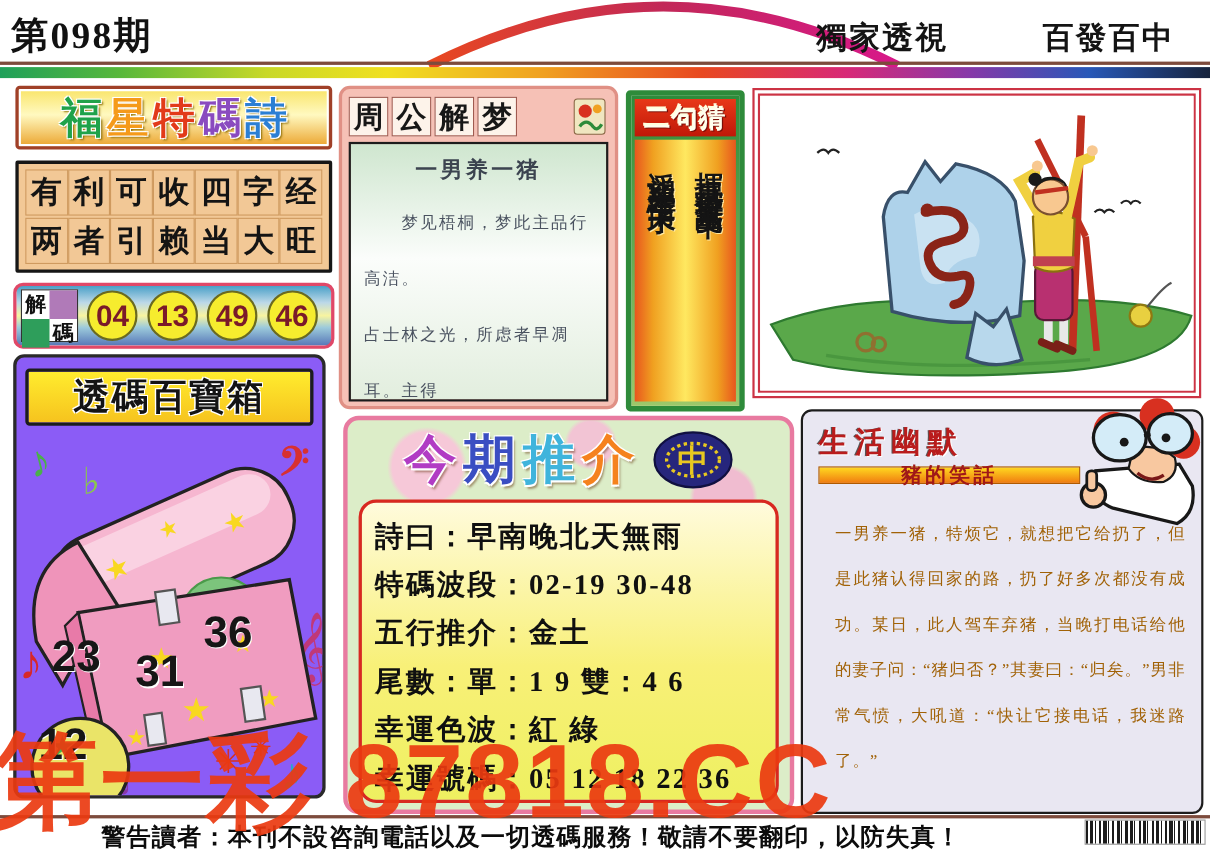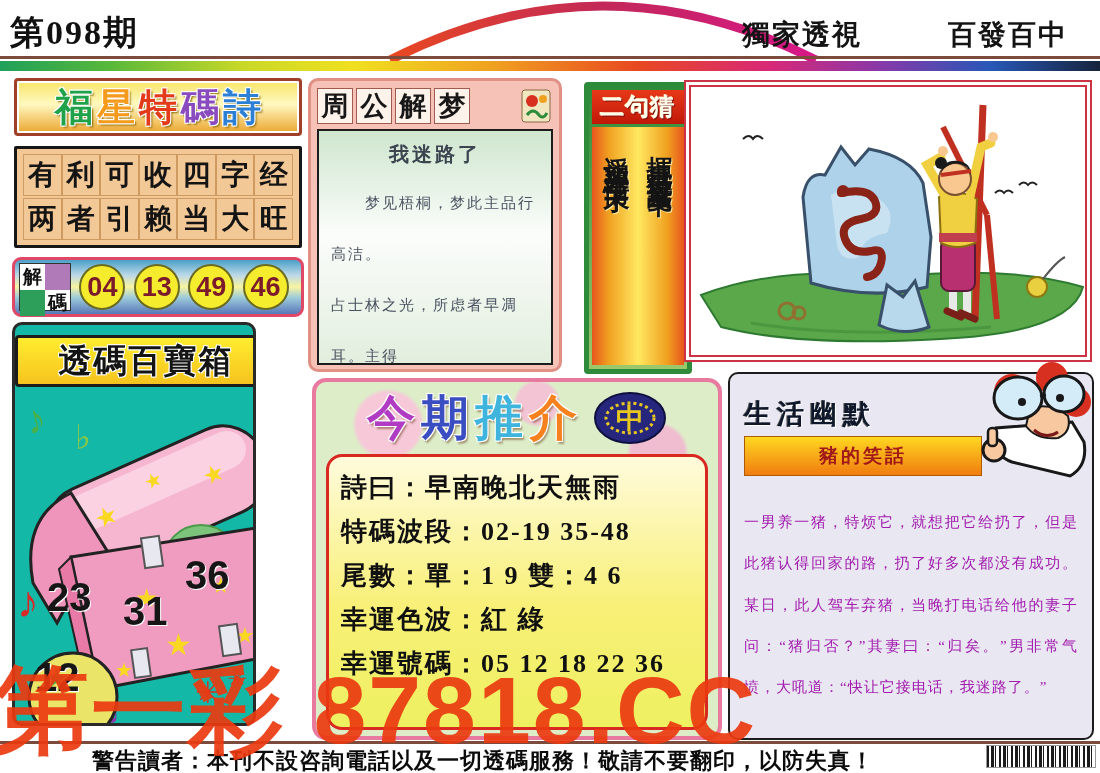--- a/index.html
+++ b/index.html
@@ -27,39 +27,39 @@
   .poem-row .cell { flex:1; border:1px solid #cf9a5f; height:42px; display:flex; align-items:center; justify-content:center; font:bold 28px "Liberation Serif","DejaVu Serif",serif; color:#141414; }
 
   .decode-box { position:absolute; left:12px; top:257px; width:292px; height:60px; border:3px solid #e04868; border-radius:9px;
     background:linear-gradient(180deg,#4aa0c8 0%,#bcd8e8 28%,#f8f4a0 50%,#9ccadb 70%,#5878b8 100%); display:flex; align-items:center; padding:4px; }
   .decode-grid { width:52px; height:48px; display:grid; grid-template-columns:1fr 1fr; grid-template-rows:1fr 1fr; border:1px solid #333; background:#fff; }
   .decode-grid .q { display:flex; align-items:center; justify-content:center; font:bold 19px "Liberation Serif","DejaVu Serif",serif; color:#111; }
   .q-purple { background:#b07ab8; } .q-green { background:#2e9e5b; }
   .decode-nums { flex:1; display:flex; justify-content:space-evenly; align-items:center; }
   .num-ball { width:46px; height:46px; border-radius:50%; background:#f6ec2e; border:2px solid #6a6a20; color:#7a1a2a; font:900 27px "Liberation Sans","DejaVu Sans",sans-serif; display:flex; align-items:center; justify-content:center; }
 
-  .treasure-box { position:absolute; left:12px; top:322px; width:244px; height:404px; background:#14b8a6; border:3px solid #2a2a2a; border-radius:10px; overflow:hidden; }
+  .treasure-box { position:absolute; left:12px; top:322px; width:284px; height:404px; background:#8b5cf6; border:3px solid #2a2a2a; border-radius:10px; overflow:hidden; }
   .treasure-title { margin:10px auto 0; width:262px; height:52px; background:linear-gradient(180deg,#ffec2e,#f6c31e); border:3px solid #1c1c1c; border-radius:4px;
     display:flex; align-items:center; justify-content:center; font:900 33px "Liberation Sans","DejaVu Sans",sans-serif; color:#141414; letter-spacing:2px;
     text-shadow:1px 1px 0 #fff,-1px -1px 0 #fff,1px -1px 0 #fff,-1px 1px 0 #fff; }
   .chest-svg { position:absolute; left:0; top:62px; }
   .ball-num { position:absolute; font:900 40px "Liberation Sans","DejaVu Sans",sans-serif; color:#161616; text-shadow:1px 1px 0 #fff; }
   .bn-0 { left:32px; top:250px; } .bn-1 { left:108px; top:264px; } .bn-2 { left:170px; top:228px; } .bn-3 { left:20px; top:330px; }
 
   
   .dream-panel { position:absolute; left:308px; top:78px; width:254px; height:294px; background:#f6c1b6; border:3px solid #e09085; border-radius:10px; padding:5px 6px; }
   .dream-head { display:flex; align-items:center; gap:3px; height:40px; }
   .dream-head .hch { width:36px; height:36px; background:#fdf3ea; border:1px solid #a05a50; display:flex; align-items:center; justify-content:center; font:900 27px "Liberation Serif","DejaVu Serif",serif; color:#171717; }
   .dream-stamp { margin-left:auto; margin-right:2px; }
   .dream-body { margin-top:3px; height:236px; border:2px solid #1c1c1c; background:linear-gradient(180deg,#cfe6cf 0%,#fbfdfb 45%,#e2eede 100%); padding:10px 12px 0; }
   .dream-title { text-align:center; font:bold 20px "Liberation Serif","DejaVu Serif",serif; color:#3c4450; letter-spacing:3px; }
   .dream-text { margin-top:10px; font:15px "Liberation Serif","DejaVu Serif",serif; color:#4a5260; line-height:3.4; white-space:pre-line; letter-spacing:2px; }
 
   
-  .couplet-panel { position:absolute; left:584px; top:82px; width:108px; height:292px; border:5px solid #2e8b3a; border-radius:4px;
+  .couplet-panel { position:absolute; left:569px; top:82px; width:108px; height:292px; border:5px solid #2e8b3a; border-radius:4px;
     background:linear-gradient(180deg,#2e8b3a,#9cc86a); padding:3px; }
   .couplet-head { height:34px; background:linear-gradient(180deg,#e83818,#c01808); display:flex; align-items:center; justify-content:center;
     font:900 24px "Liberation Sans","DejaVu Sans",sans-serif; color:#ffe; letter-spacing:1px; text-shadow:1px 1px 0 #7a0f08,-1px -1px 0 #ffd; }
   .couplet-body { height:238px; margin-top:3px; background:linear-gradient(90deg,#e8561e 0%,#f0a020 18%,#ffe860 50%,#f0a020 82%,#e8561e 100%);
     display:flex; justify-content:center; }
   .vline { writing-mode:vertical-rl; text-orientation:upright; font:bold 26px "Liberation Serif","DejaVu Serif",serif; color:#141414; letter-spacing:6px; margin:8px 4px 0; text-shadow:1px 1px 0 #ffe8a0; }
 
   
   .illus-panel { position:absolute; left:684px; top:80px; width:408px; height:282px; border:2px solid #cc3344; background:#fff; padding:3px; }
   .illus-inner { width:100%; height:100%; border:2px solid #cc3344; overflow:hidden; }
@@ -69,24 +69,24 @@
     background:radial-gradient(circle at 18% 12%,#f6c8d8 0 7%,transparent 8%),radial-gradient(circle at 85% 20%,#f0bcd0 0 6%,transparent 7%),radial-gradient(circle at 55% 6%,#f2c4d4 0 5%,transparent 6%),#dcedc8; }
   .rec-title-row { display:flex; align-items:center; justify-content:center; gap:6px; height:68px; margin-top:2px; }
   .rec-title-row .rch { font:900 48px "Liberation Sans","DejaVu Sans",sans-serif; text-shadow:1px 1px 0 #fff,-1px -1px 0 #fff,1px -1px 0 #fff,-1px 1px 0 #fff,2px 3px 2px rgba(90,40,0,.45); }
   .rec-badge { margin-left:10px; }
   .rec-rows { margin:2px 10px 0; height:276px; border:3px solid #d82820; border-radius:16px;
     background:linear-gradient(180deg,#fffbdc 0%,#f8f078 55%,#eef060 100%); padding:8px 12px 0; }
   .rec-row { font:bold 26px "Liberation Serif","DejaVu Serif",serif; color:#101010; letter-spacing:2px; height:44px; display:flex; align-items:center; white-space:nowrap; }
 
   
   .humor-panel { position:absolute; left:728px; top:372px; width:366px; height:368px; border:2px solid #1c1c1c; border-radius:10px; background:#e9e7f2; padding:10px 14px; }
-  .humor-title { font:900 27px "Liberation Sans","DejaVu Sans",sans-serif; color:#0f172a; letter-spacing:6px; text-shadow:1px 1px 0 #fff,-1px 0 0 #555;margin-top:12px; }
-  .humor-bar { margin-top:4px; width:238px; height:40px; background:linear-gradient(180deg,#ffd820,#f07c10); border:1px solid #b05a00;
+  .humor-title { font:900 27px "Liberation Sans","DejaVu Sans",sans-serif; color:#b91c1c; letter-spacing:6px; text-shadow:1px 1px 0 #fff,-1px 0 0 #555; }
+  .humor-bar { margin-top:4px; width:238px; height:16px; background:linear-gradient(180deg,#ffd820,#f07c10); border:1px solid #b05a00;
     display:flex; align-items:center; justify-content:center; font:bold 19px "Liberation Sans","DejaVu Sans",sans-serif; color:#a01818; letter-spacing:3px; }
-  .humor-text { margin-top:26px; font:15px "Liberation Serif","DejaVu Serif",serif; color:#a21caf; line-height:2.75; letter-spacing:1px; text-align:justify; }
+  .humor-text { margin-top:26px; font:15px "Liberation Serif","DejaVu Serif",serif; color:#a16207; line-height:2.75; letter-spacing:1px; text-align:justify;margin-left:15px; }
   .scientist { position:absolute; right:-8px; top:-16px; }
 
   
   .watermark { position:absolute; left:-6px; top:648px; z-index:50; font:900 95px "Liberation Sans","DejaVu Sans",sans-serif; color:rgba(234,57,16,.92); white-space:nowrap; letter-spacing:2px; pointer-events:none; }
 
   
   .footer-line { position:absolute; left:0; top:741px; width:1100px; height:3px; background:#7d4b3c; }
   .footer-warning { position:absolute; left:92px; top:746px; font:bold 22px "Liberation Serif","DejaVu Serif",serif; color:#0c0c0c; letter-spacing:1px; }
   .barcode { position:absolute; right:4px; top:745px; width:110px; height:23px;
     background:repeating-linear-gradient(90deg,#1b1b1b 0 2px,#fff 2px 4px,#1b1b1b 4px 7px,#fff 7px 8px,#1b1b1b 8px 9px,#fff 9px 12px); border:1px solid #999; }
@@ -216,21 +216,21 @@
       <span class="hch">解</span>
       <span class="hch">梦</span>
       <svg class="dream-stamp" width="30" height="34">
         <rect x="1" y="1" width="28" height="32" rx="3" fill="#f0e6c0" stroke="#886644"></rect>
         <circle cx="11" cy="12" r="6" fill="#d83020"></circle>
         <path d="M6,26 q6,-8 12,0 q4,5 8,-2" stroke="#2e8b3a" stroke-width="3" fill="none"></path>
         <circle cx="22" cy="10" r="4" fill="#f0a020"></circle>
       </svg>
     </div>
     <div class="dream-body">
-      <div class="dream-title">我迷路了</div>
+      <div class="dream-title">一男养一猪</div>
       <div class="dream-text">　　梦见梧桐，梦此主品行高洁。
 占士林之光，所虑者早凋耳。主得
 遇至交。</div>
     </div>
   </div>
 
   <div class="couplet-panel">
     <div class="couplet-head">二句猜</div>
     <div class="couplet-body">
       <span class="vline">遥望碧空情未了</span>
@@ -293,21 +293,22 @@
       <span class="rch" style="color: rgb(63, 180, 220);">推</span>
       <span class="rch" style="color: rgb(245, 130, 30);">介</span>
       <svg class="rec-badge" width="74" height="54">
         <ellipse cx="37" cy="27" rx="35" ry="25" fill="#26267c" stroke="#101040" stroke-width="2"></ellipse>
         <ellipse cx="37" cy="27" rx="24" ry="15" fill="none" stroke="#e8c820" stroke-width="3" stroke-dasharray="3 3"></ellipse>
         <text x="37" y="37" font-size="28" font-weight="bold" fill="#e8c820" text-anchor="middle">中</text>
       </svg>
     </div>
     <div class="rec-rows">
       <div class="rec-row">詩曰：早南晚北天無雨</div>
-      <div class="rec-row">特碼波段：02-19 35-48</div>
+      <div class="rec-row">特碼波段：02-19 30-48</div>
+      <div class="rec-row">五行推介：金土</div>
       <div class="rec-row">尾數：單：1 9  雙：4 6</div>
       <div class="rec-row">幸運色波：紅 綠</div>
       <div class="rec-row">幸運號碼：05 12 18 22 36</div>
     </div>
   </div>
 
   <div class="humor-panel">
     <div class="humor-title">生活幽默</div>
     <div class="humor-bar">豬的笑話</div>
     <div class="humor-text">一男养一猪，特烦它，就想把它给扔了，但是此猪认得回家的路，扔了好多次都没有成功。某日，此人驾车弃猪，当晚打电话给他的妻子问：“猪归否？”其妻曰：“归矣。”男非常气愤，大吼道：“快让它接电话，我迷路了。”</div>

